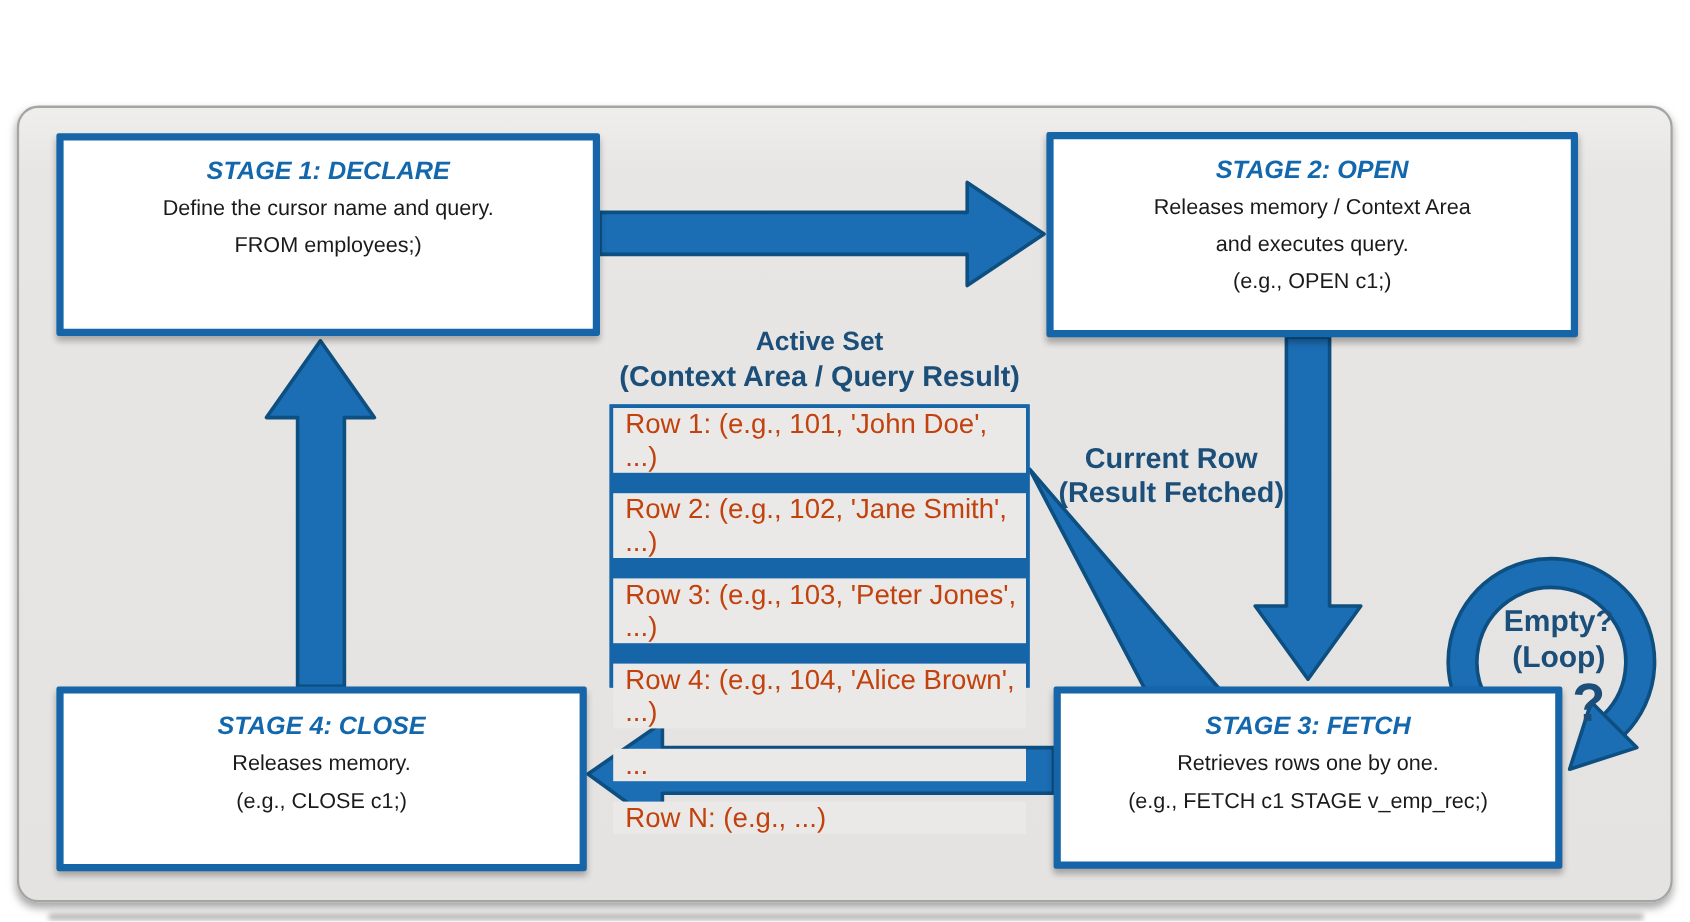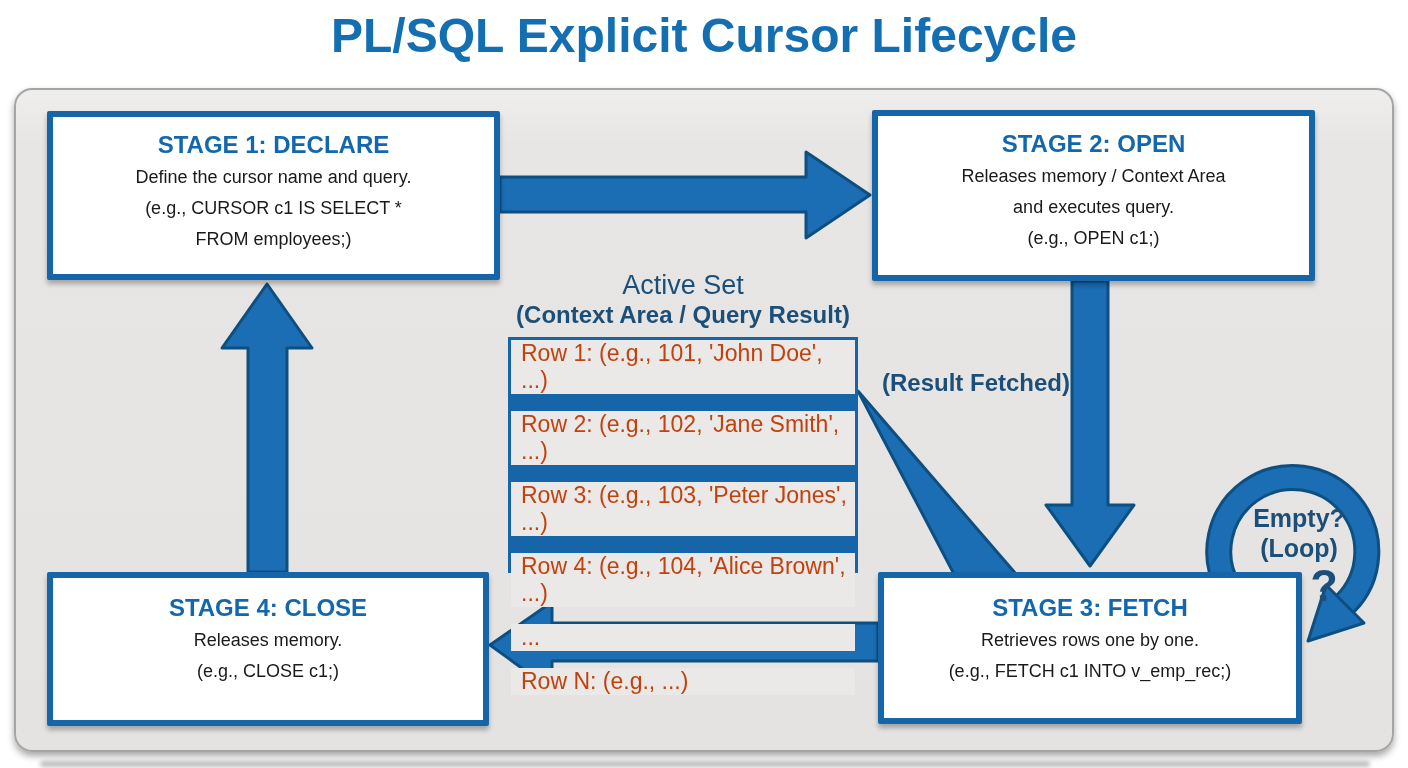--- a/index.html
+++ b/index.html
@@ -42,31 +42,31 @@
     position:absolute;box-sizing:border-box;background:#ffffff;
     border:6px solid var(--border-blue);border-radius:2px;
     box-shadow:0 4px 5px rgba(0,0,0,0.28);
     text-align:center;z-index:2;
   }
   #stage1{left:47px;top:111px;width:453px;height:169px;}
   #stage2{left:872px;top:110px;width:443px;height:171px;}
   #stage3{left:878px;top:572px;width:424px;height:152px;}
   #stage4{left:47px;top:572px;width:442px;height:154px;}
   .stage-heading{
-    font-size:24px;font-weight:bold;color:var(--heading-blue);
-    margin-top:14px;margin-bottom:3px;
+    font-size:21px;font-weight:bold;color:var(--heading-blue);
+    margin-top:14px;margin-bottom:3px;font-style:italic;
   }
   #stage3 .stage-heading,#stage4 .stage-heading{margin-top:16px;}
   .stage-line{font-size:18px;color:#1a1a1a;line-height:31px;}
 
   .as-header{
     position:absolute;left:478px;top:270px;width:410px;text-align:center;
     color:var(--navy);z-index:2;
   }
-  .as-title{font-size:27px;font-weight:normal;line-height:30px;}
+  .as-title{font-size:22px;font-weight:bold;line-height:30px;}
   .as-subtitle{font-size:24px;font-weight:bold;line-height:29px;}
   .as-table{
     position:absolute;left:508px;top:337px;width:350px;height:236px;
     box-sizing:border-box;border:3px solid var(--border-blue);
     display:flex;flex-direction:column;z-index:2;
     background:var(--border-blue);
   }
   .as-row{
     flex:1;background:var(--cell-bg);display:flex;align-items:center;
     padding-left:10px;font-size:23px;color:#c2410c;
@@ -88,56 +88,54 @@
   .bottom-blur{
     position:absolute;left:40px;top:761px;width:1330px;height:6px;
     background:#6d6d6d;opacity:0.45;filter:blur(2px);border-radius:3px;z-index:0;
   }
 </style>
 </head>
 <body>
 
 <div class="canvas">
 
-  <div class="title">PL/SQL Explicit Cursor Lifecycle</div>
 
   <div class="container"></div>
 
   <svg class="layer" id="ring-layer" viewBox="0 0 1408 768">
     <path class="ring-under" d="M 1229 589 A 74 74 0 1 1 1345 604"></path>
     <path class="ring-over" d="M 1229 589 A 74 74 0 1 1 1345 604"></path>
     <polygon class="arrow-shape" points="1326,585 1364,623 1308,641"></polygon>
   </svg>
 
   <svg class="layer" id="arrow-layer" viewBox="0 0 1408 768">
     <polygon class="arrow-shape" points="500,177 806,177 806,152 870,195 806,238 806,212 500,212"></polygon>
     <polygon class="arrow-shape" points="1072,281 1108,281 1108,505 1134,505 1090,566 1046,505 1072,505"></polygon>
     <polygon class="arrow-shape" points="878,623 552,623 552,602 490,645 552,690 552,661 878,661"></polygon>
     <polygon class="arrow-shape" points="248,572 248,348 222,348 267,284 312,348 287,348 287,572"></polygon>
     <polygon class="arrow-shape" points="858,391 954,574 1016,574"></polygon>
   </svg>
 
   <div class="stage-box" id="stage1">
     <div class="stage-heading">STAGE 1: DECLARE</div>
     <div class="stage-line">Define the cursor name and query.</div>
-    <div class="stage-line">(e.g., CURSOR c1 IS SELECT *</div>
     <div class="stage-line">FROM employees;)</div>
   </div>
 
   <div class="stage-box" id="stage2">
     <div class="stage-heading">STAGE 2: OPEN</div>
     <div class="stage-line">Releases memory / Context Area</div>
     <div class="stage-line">and executes query.</div>
     <div class="stage-line">(e.g., OPEN c1;)</div>
   </div>
 
   <div class="stage-box" id="stage3">
     <div class="stage-heading">STAGE 3: FETCH</div>
     <div class="stage-line">Retrieves rows one by one.</div>
-    <div class="stage-line">(e.g., FETCH c1 INTO v_emp_rec;)</div>
+    <div class="stage-line">(e.g., FETCH c1 STAGE v_emp_rec;)</div>
   </div>
 
   <div class="stage-box" id="stage4">
     <div class="stage-heading">STAGE 4: CLOSE</div>
     <div class="stage-line">Releases memory.</div>
     <div class="stage-line">(e.g., CLOSE c1;)</div>
   </div>
 
   <div class="as-header">
     <div class="as-title">Active Set</div>
@@ -147,20 +145,21 @@
   <div class="as-table">
     <div class="as-row">Row 1: (e.g., 101, 'John Doe', ...)</div>
     <div class="as-row">Row 2: (e.g., 102, 'Jane Smith', ...)</div>
     <div class="as-row">Row 3: (e.g., 103, 'Peter Jones', ...)</div>
     <div class="as-row">Row 4: (e.g., 104, 'Alice Brown', ...)</div>
     <div class="as-row">...</div>
     <div class="as-row">Row N: (e.g., ...)</div>
   </div>
 
   <div class="current-row-label">
+    <div>Current Row</div>
     <div>(Result Fetched)</div>
   </div>
 
   <div class="loop-label">
     <div>Empty?</div>
     <div>(Loop)</div>
   </div>
 
   <div class="q-mark">?</div>
 

